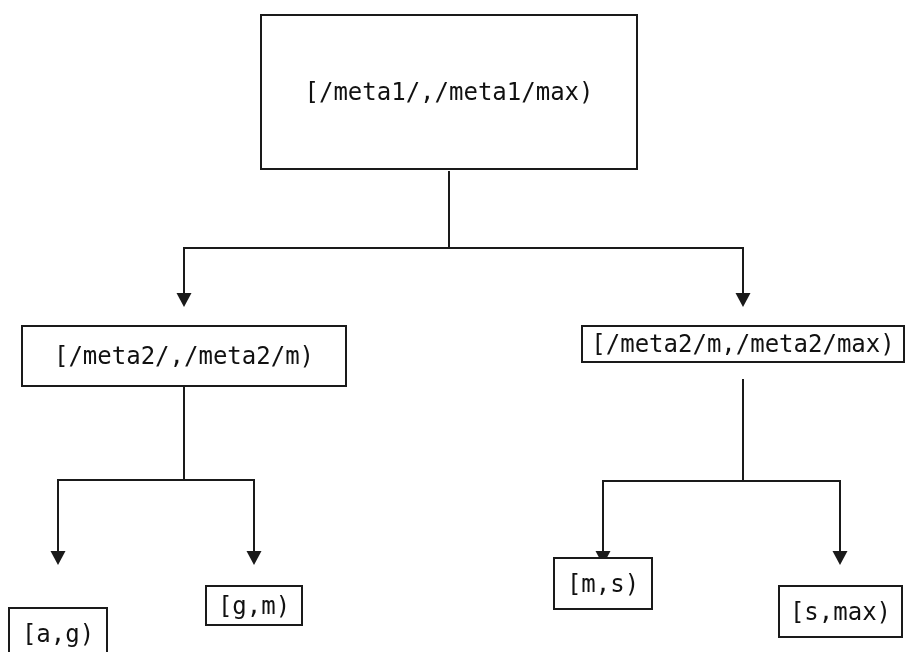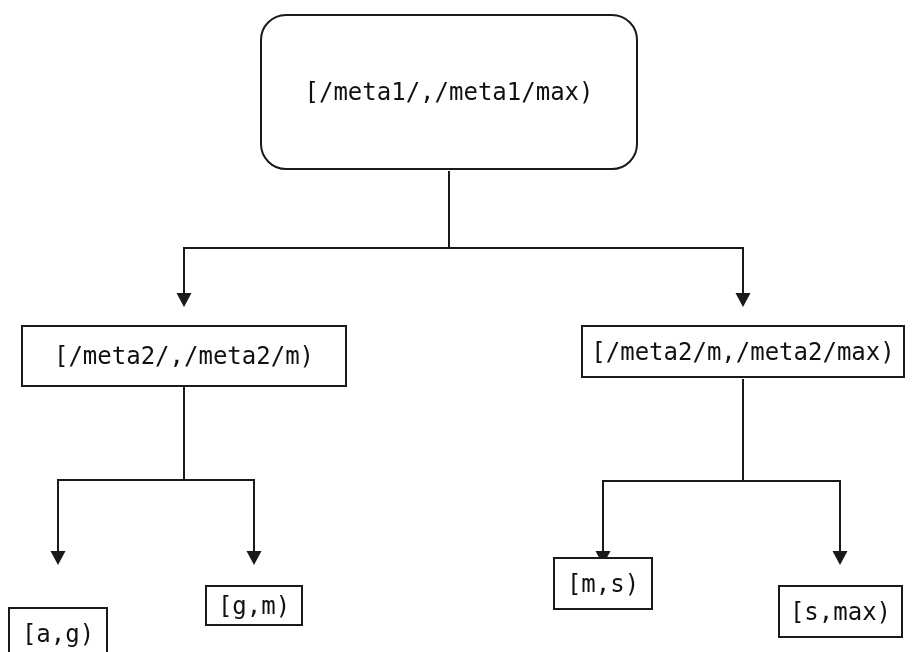--- a/index.html
+++ b/index.html
@@ -18,23 +18,23 @@
     box-sizing: border-box;
     border: 2px solid #1a1a1a;
     background: #ffffff;
     display: flex;
     align-items: center;
     justify-content: center;
     font-size: 24px;
     color: #111111;
     white-space: nowrap;
   }
-  .node-root      { left: 260px; top: 14px;  width: 378px; height: 156px; border-radius: 26px; }
+  .node-root      { left: 260px; top: 14px;  width: 378px; height: 156px; }
   .node-l2-left   { left: 21px;  top: 325px; width: 326px; height: 62px; }
-  .node-l2-right  { left: 581px; top: 325px; width: 324px; height: 53px; }
+  .node-l2-right  { left: 581px; top: 325px; width: 324px; height: 38px; }
   .node-leaf-ag   { left: 8px;   top: 607px; width: 100px; height: 53px; }
   .node-leaf-gm   { left: 205px; top: 585px; width: 98px;  height: 41px; }
   .node-leaf-ms   { left: 553px; top: 557px; width: 100px; height: 53px; }
   .node-leaf-smax { left: 778px; top: 585px; width: 125px; height: 53px; }
 </style>
 </head>
 <body>
 
 <div class="canvas">
 

